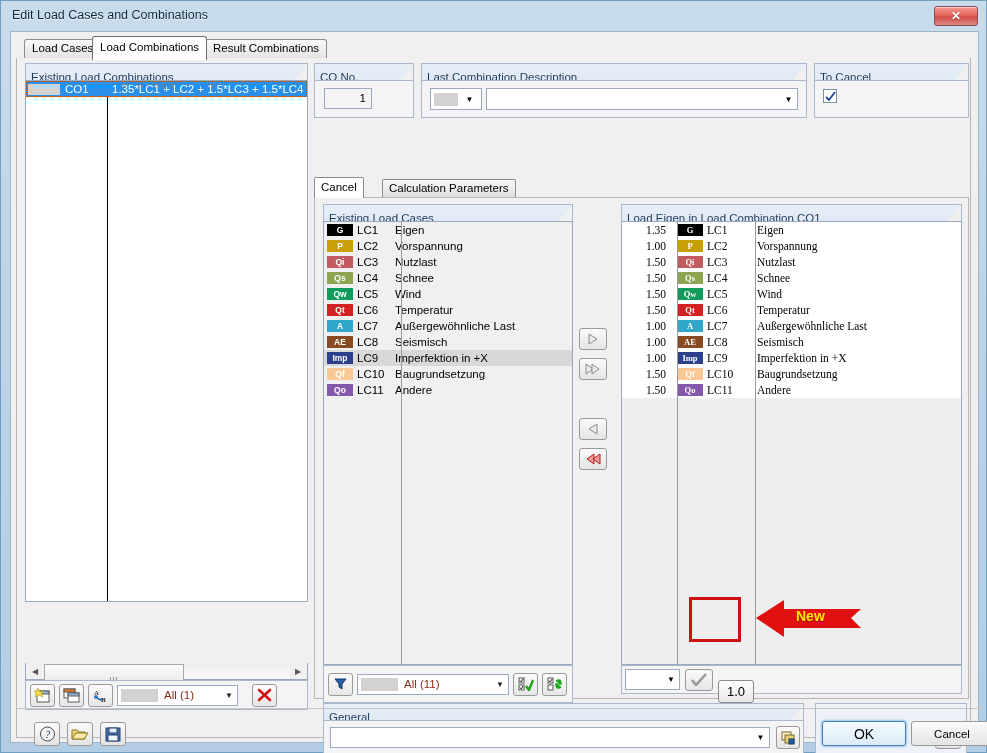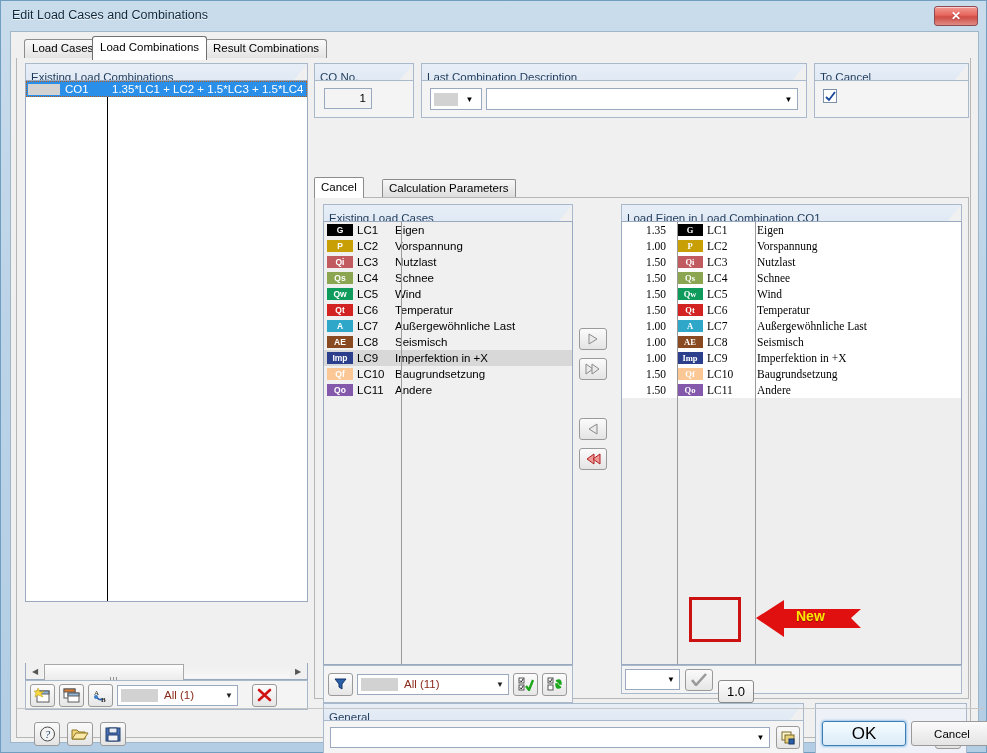--- a/index.html
+++ b/index.html
@@ -301,21 +301,21 @@
     width:26px; height:24px; border:1px solid #9a9a9a; border-radius:3px;
     background:linear-gradient(to bottom,#fbfbfb,#e4e4e4);
     display:flex; align-items:center; justify-content:center; cursor:pointer;
   }
   #ok-btn {
     position:absolute; left:805px; top:13px; width:84px; height:25px;
     border:1px solid #3d7fb5; border-radius:3px;
     background:linear-gradient(to bottom,#f4fbff,#dcecf8);
     box-shadow: 0 0 2px 1px rgba(90,160,215,.55);
     display:flex; align-items:center; justify-content:center;
-    font-size:17px; cursor:pointer;
+    font-size:14px; cursor:pointer;
   }
   #cancel-btn {
     position:absolute; left:894px; top:13px; width:82px; height:25px;
     border:1px solid #9a9a9a; border-radius:3px;
     background:linear-gradient(to bottom,#fbfbfb,#e4e4e4);
     display:flex; align-items:center; justify-content:center;
     font-size:11.5px; cursor:pointer;
   }
 
   

